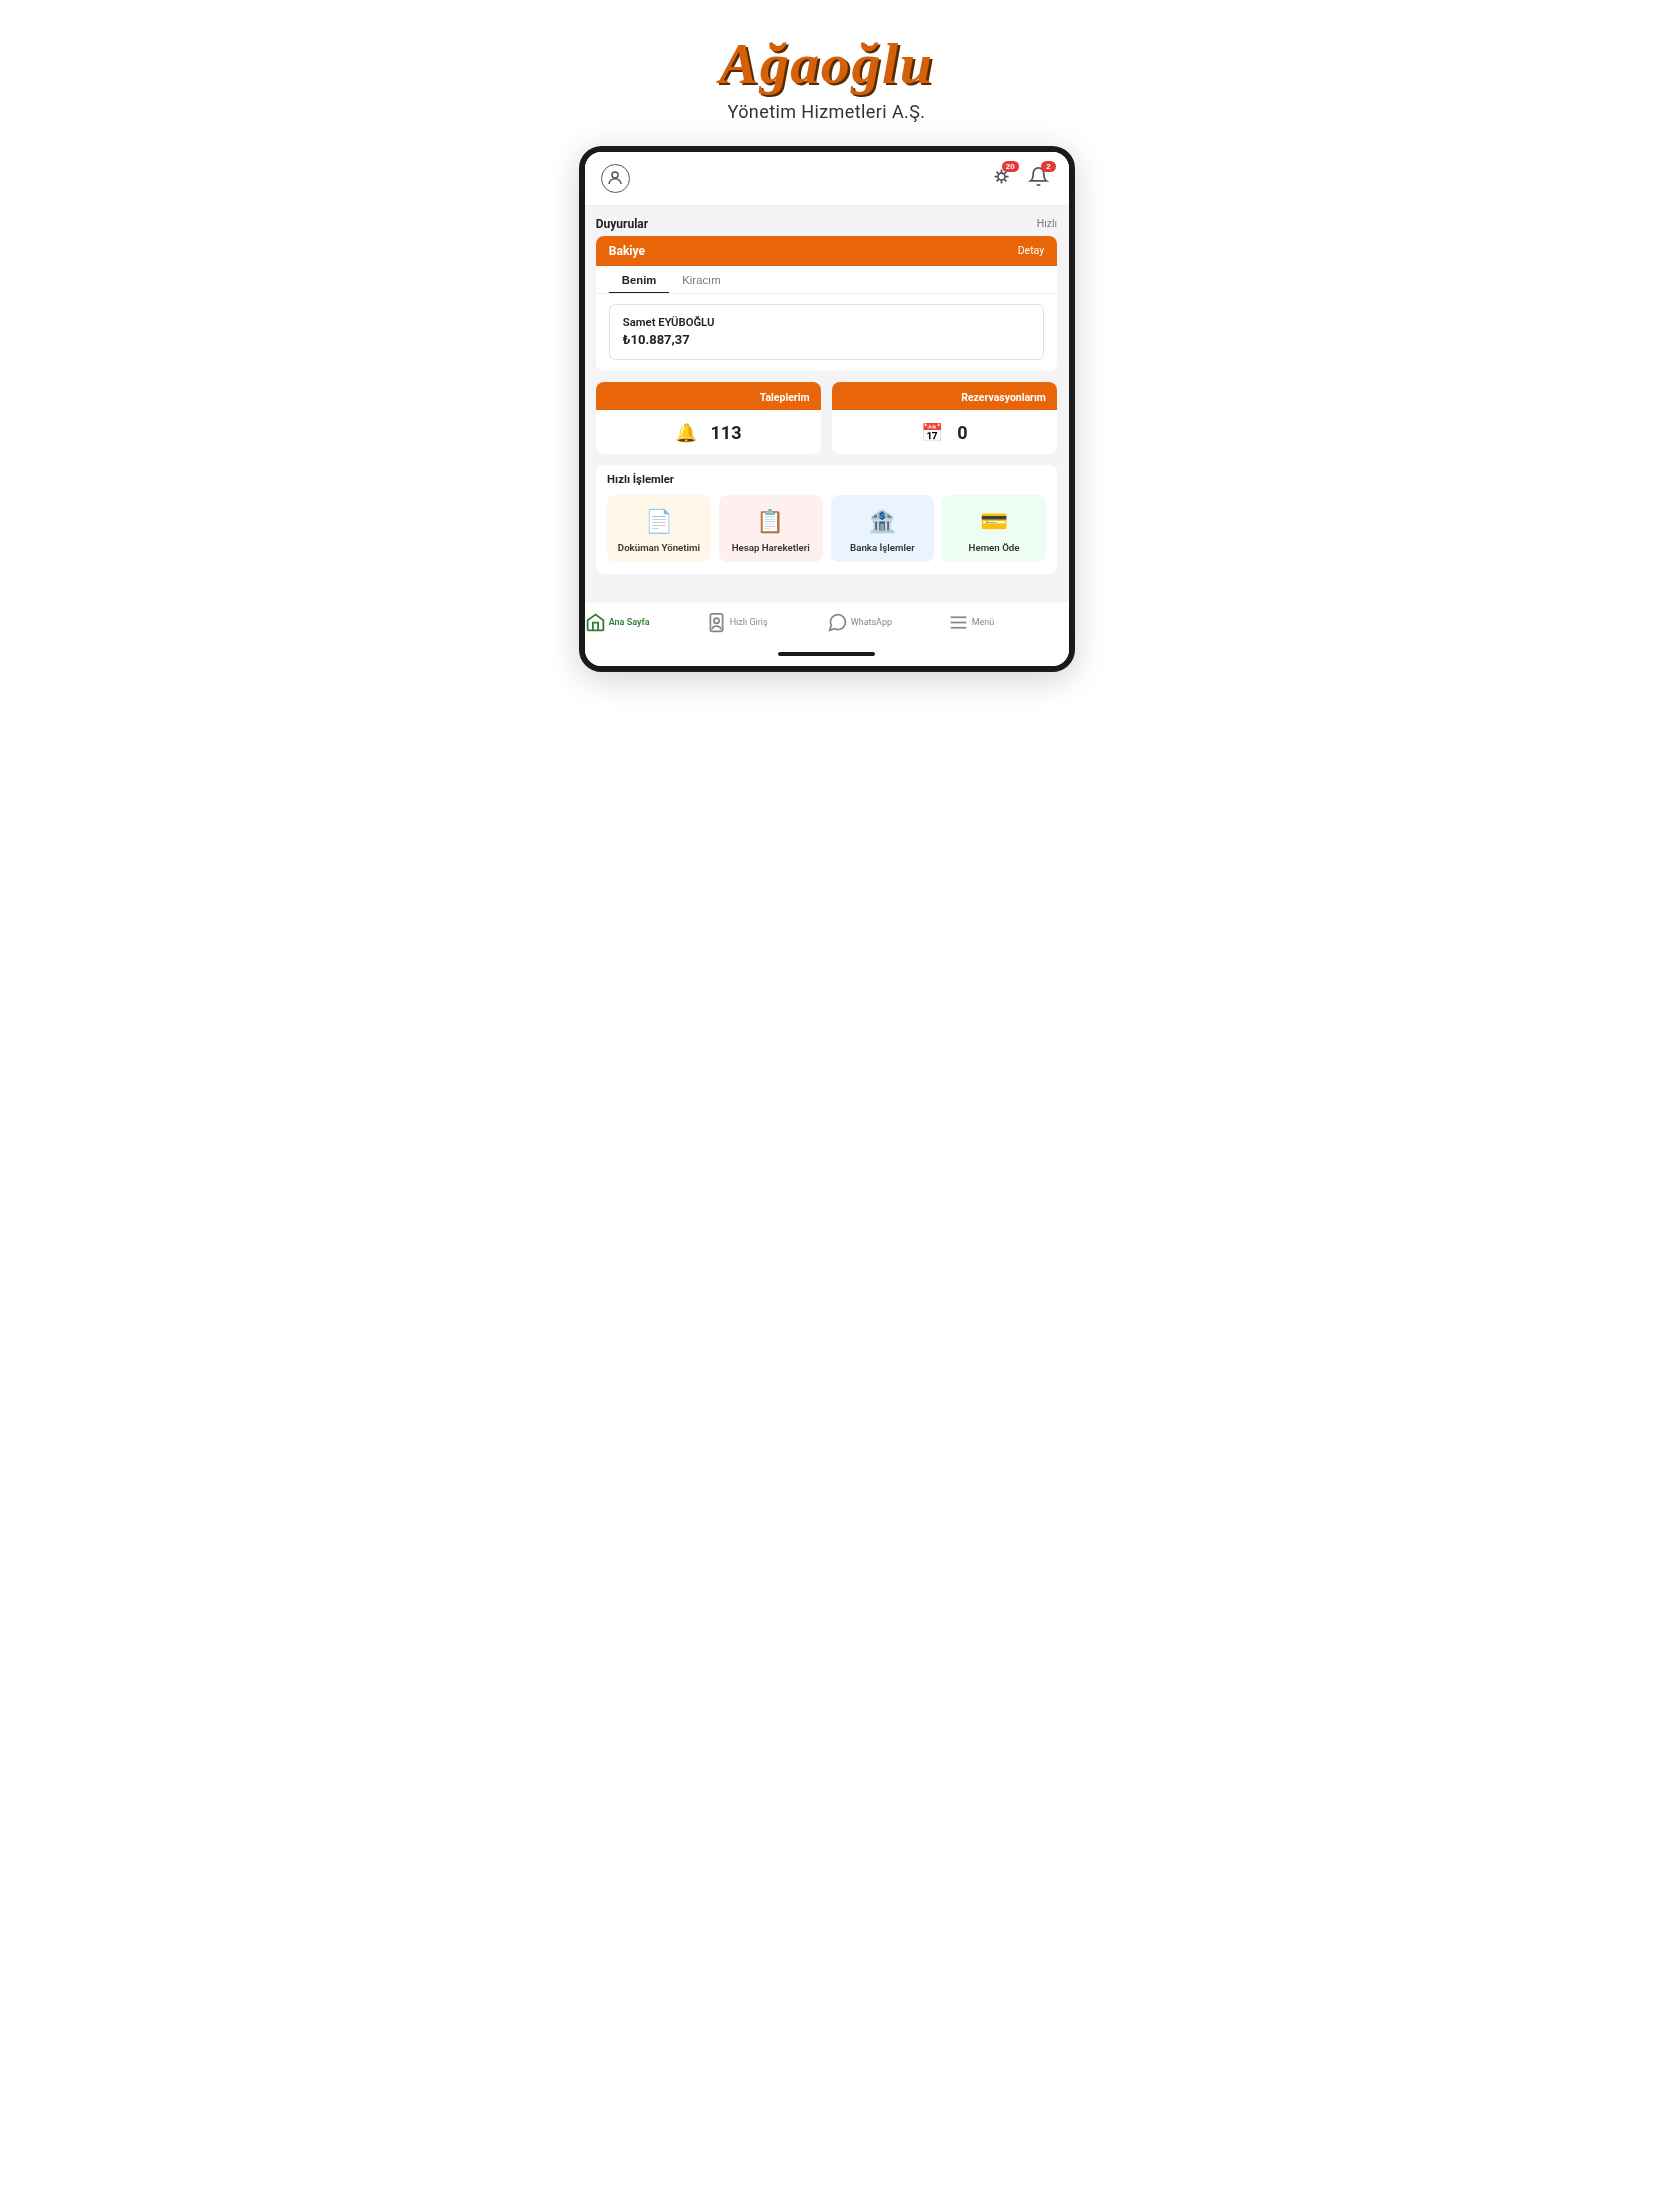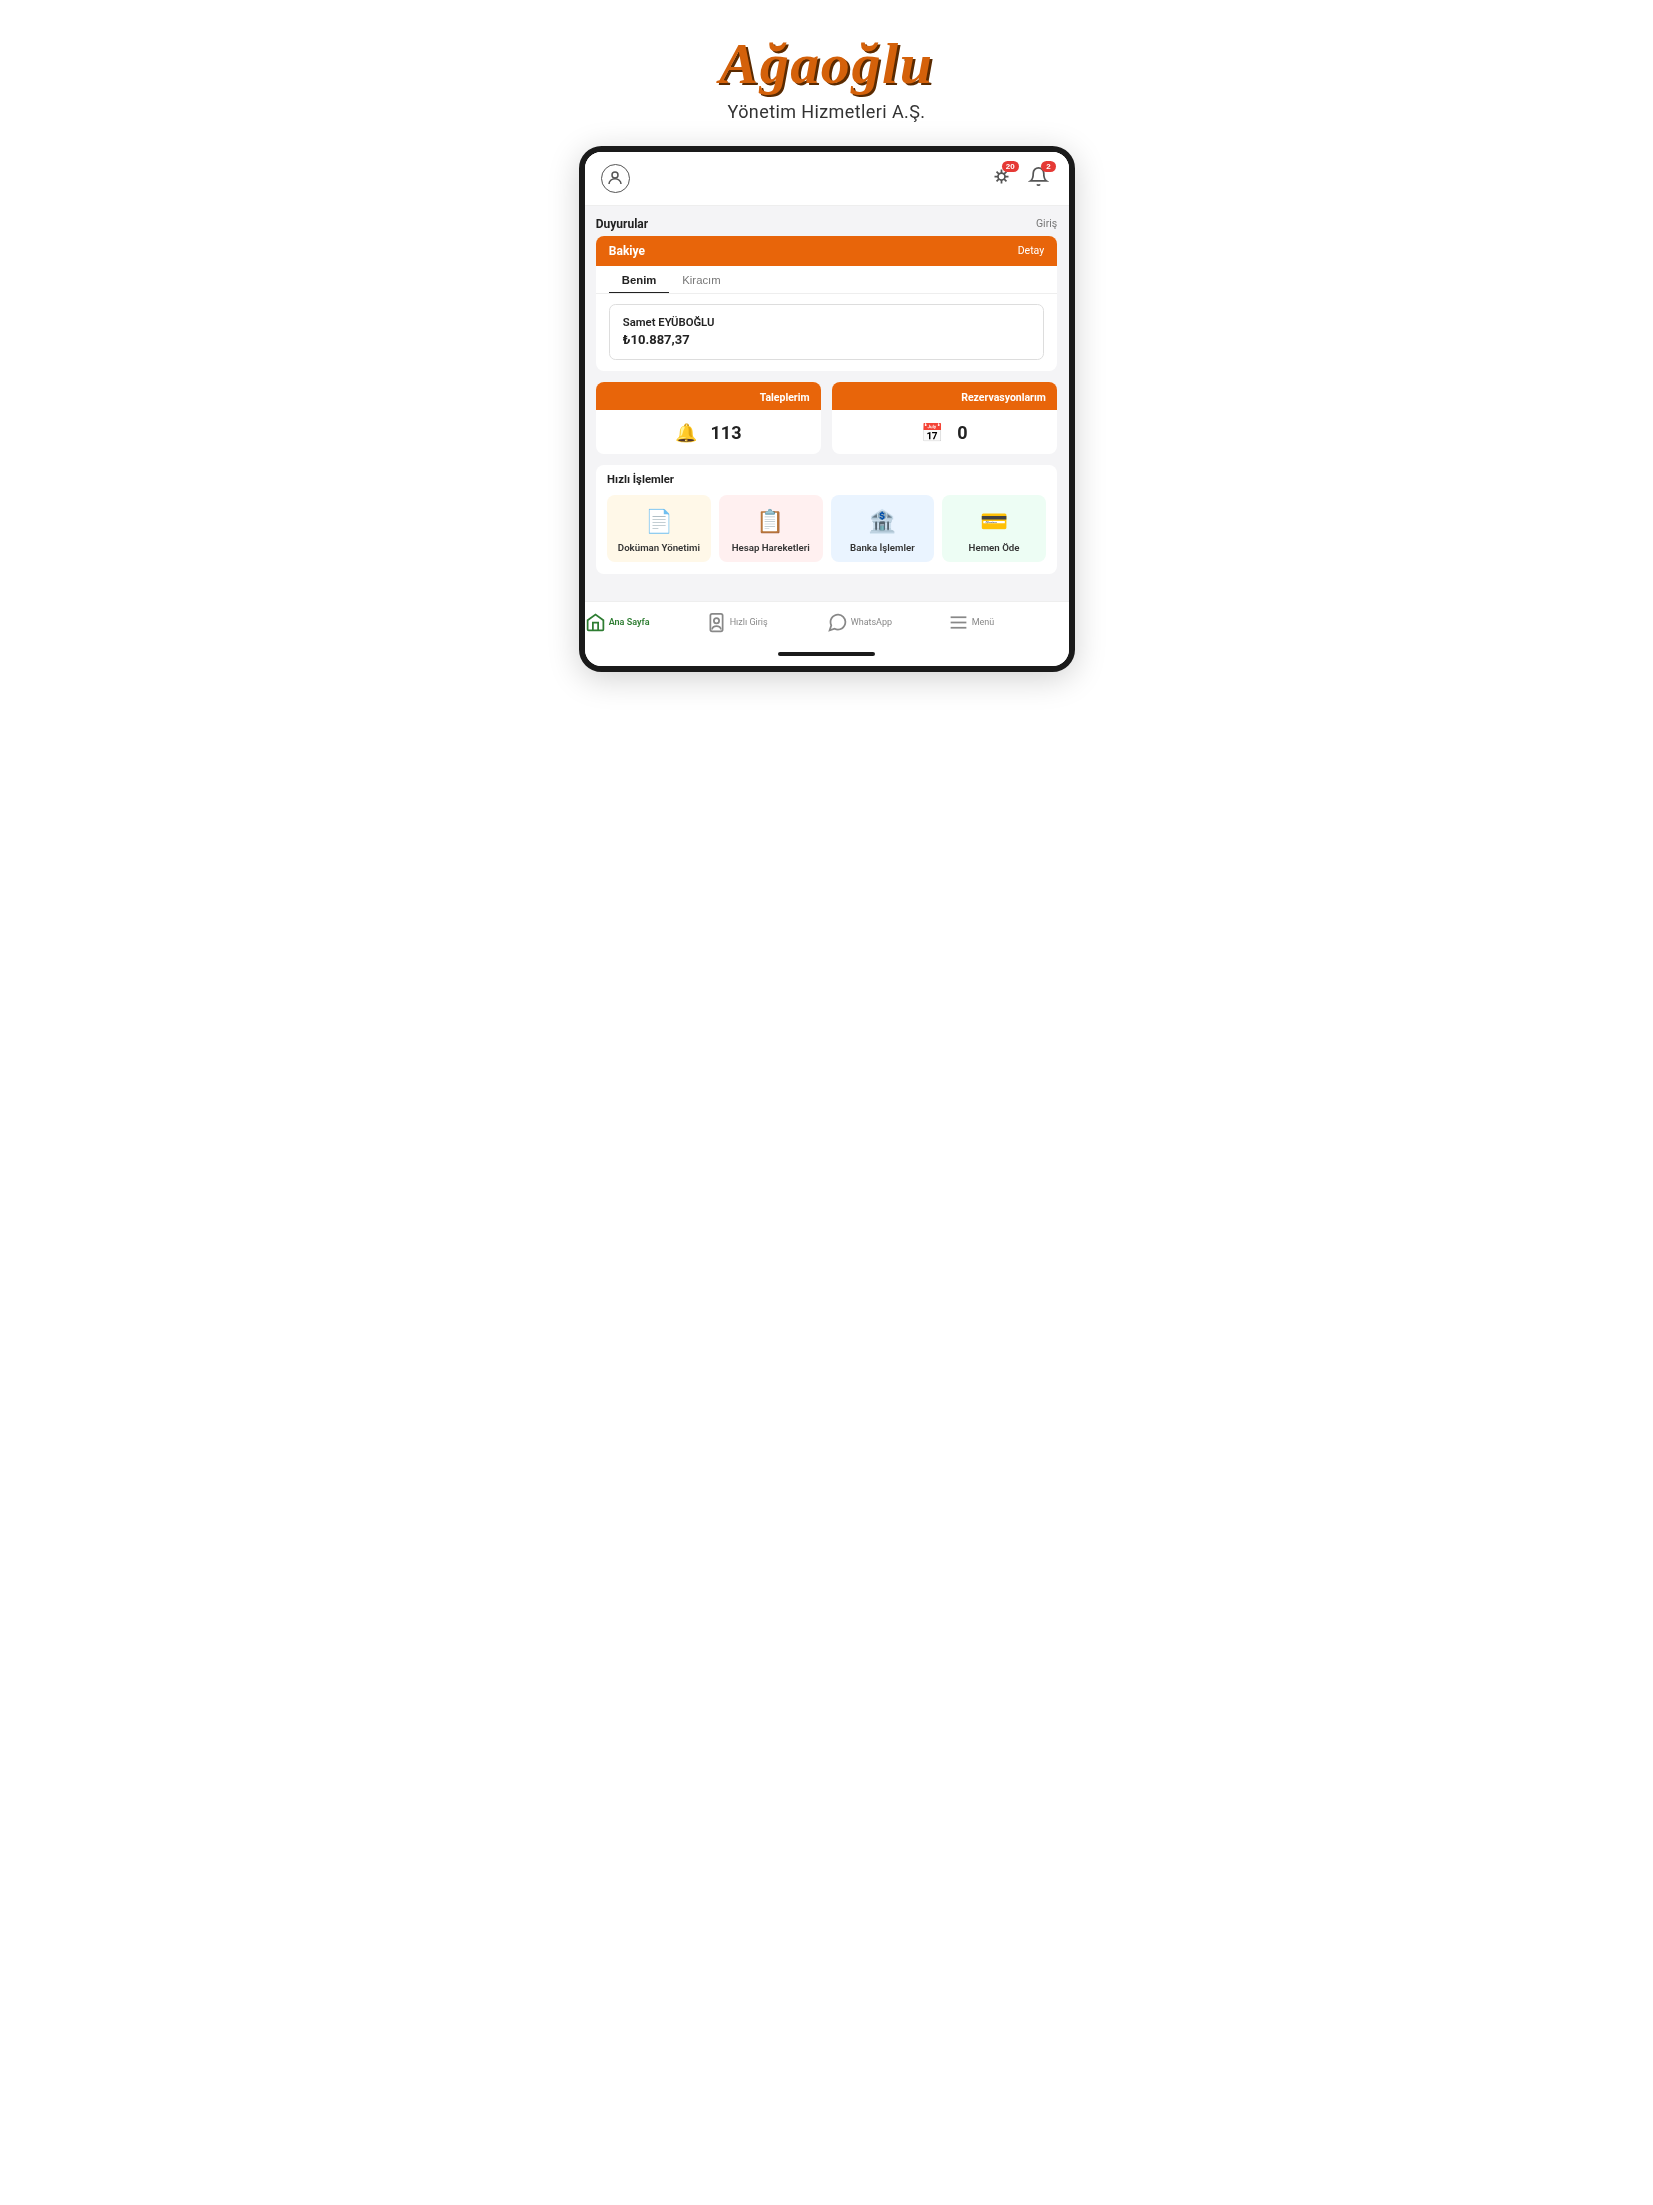--- a/index.html
+++ b/index.html
@@ -304,21 +304,21 @@
             <path d="M18 8A6 6 0 0 0 6 8c0 7-3 9-3 9h18s-3-2-3-9"></path>
             <path d="M13.73 21a2 2 0 0 1-3.46 0"></path>
           </svg>
           <span class="badge-count">2</span>
         </button>
       </div>
     </div>
 
     <div class="section-header" style="margin: 11.3px 11.3px 4.8px 11.3px; padding: 0;">
       <span class="section-title">Duyurular</span>
-      <span class="section-link">Giriş</span>
+      <span class="section-link">Hızlı</span>
     </div>
 
 
     <div class="bakiye-section">
       <div class="bakiye-header">
         <span class="bakiye-title">Bakiye</span>
         <span class="bakiye-detay">Detay</span>
       </div>
       <div class="bakiye-tabs">
         <button class="bakiye-tab active">Benim</button>

